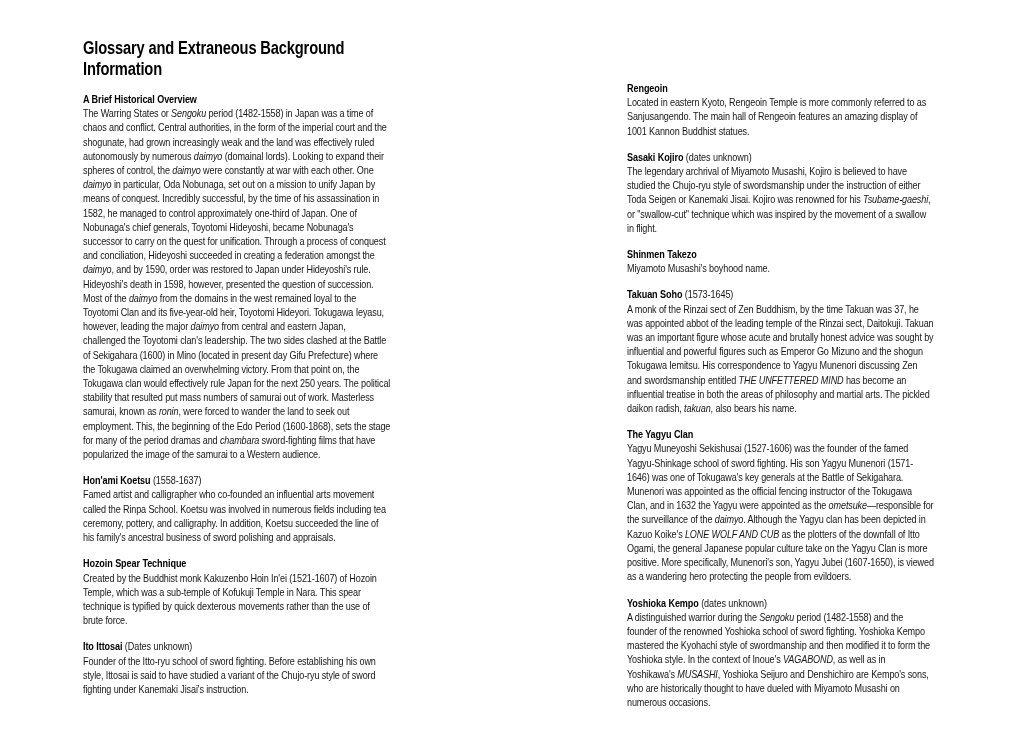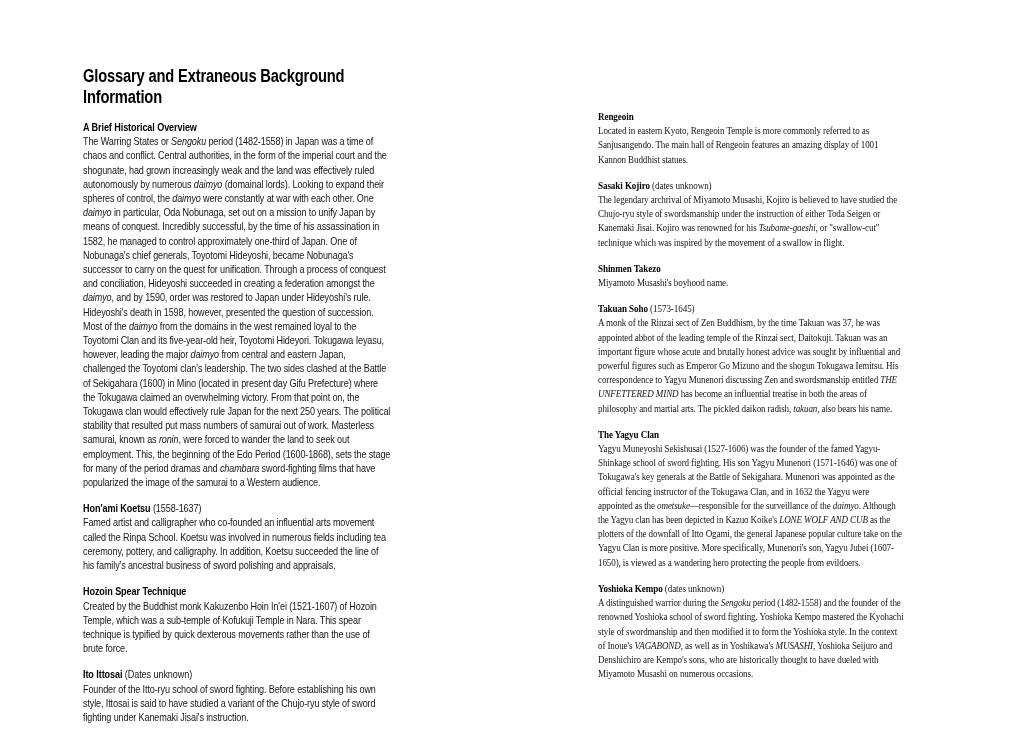--- a/index.html
+++ b/index.html
@@ -4,30 +4,30 @@
 <style>
   html, body { margin: 0; padding: 0; }
   body {
     width: 1024px; height: 736px;
     background: #ffffff;
     font-family: "Liberation Sans", sans-serif;
     color: #161616;
     position: relative;
     overflow: hidden;
   }
-  .page { position: absolute; inset: 0; background: #fff; margin-top: 28px; }
+  .page { position: absolute; inset: 0; background: #fff; }
   .col { position: absolute; }
   
   .col-inner {
     width: 366px;
     transform: scaleX(0.84);
     transform-origin: 0 0;
   }
   #col-left  { left: 83px;  top: 38px; }
-  #col-right { left: 598px; top: 81px; font-family: Liberation Serif, serif; }
+  #col-right { left: 627px; top: 81px; }
   h1.doc-title {
     font-size: 17.5px;
     line-height: 21px;
     font-weight: bold;
     letter-spacing: -0.2px;
     margin: 0 0 12px 0;
     white-space: pre-line;
     color: #000;
   }
   section.sec { margin: 0 0 12px 0; }

